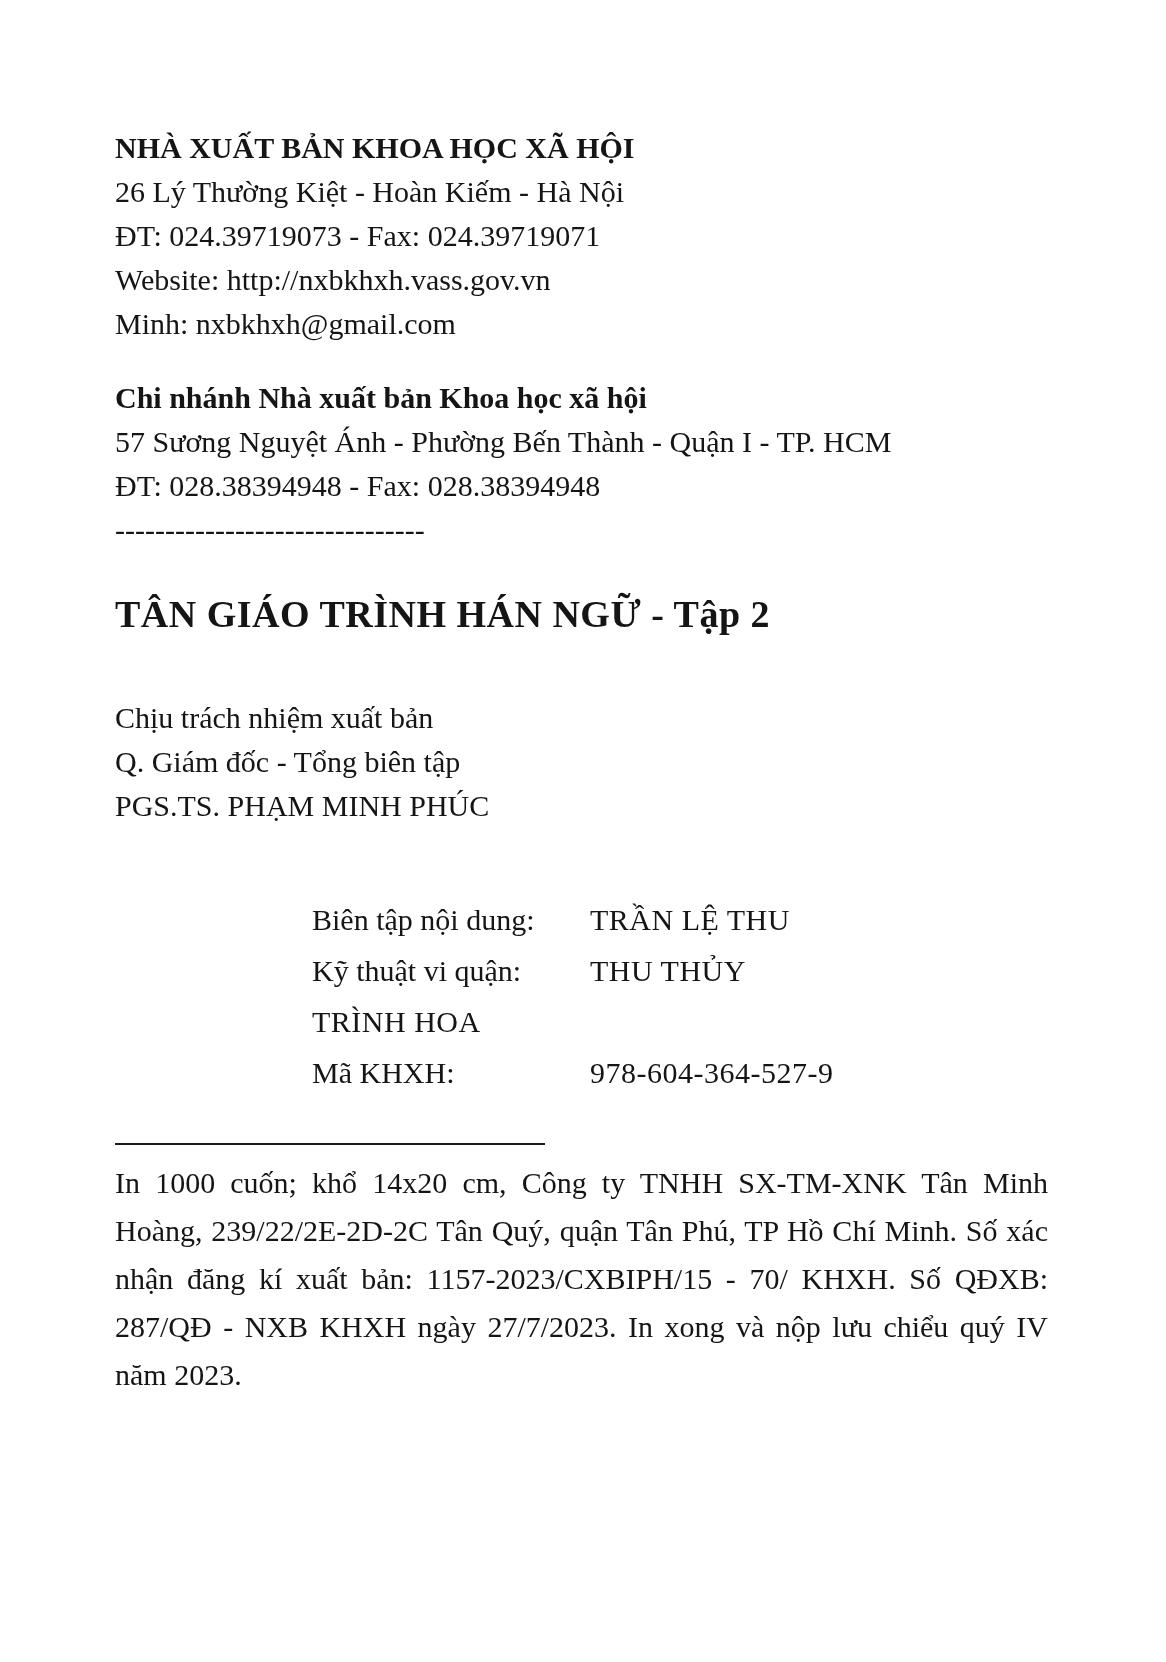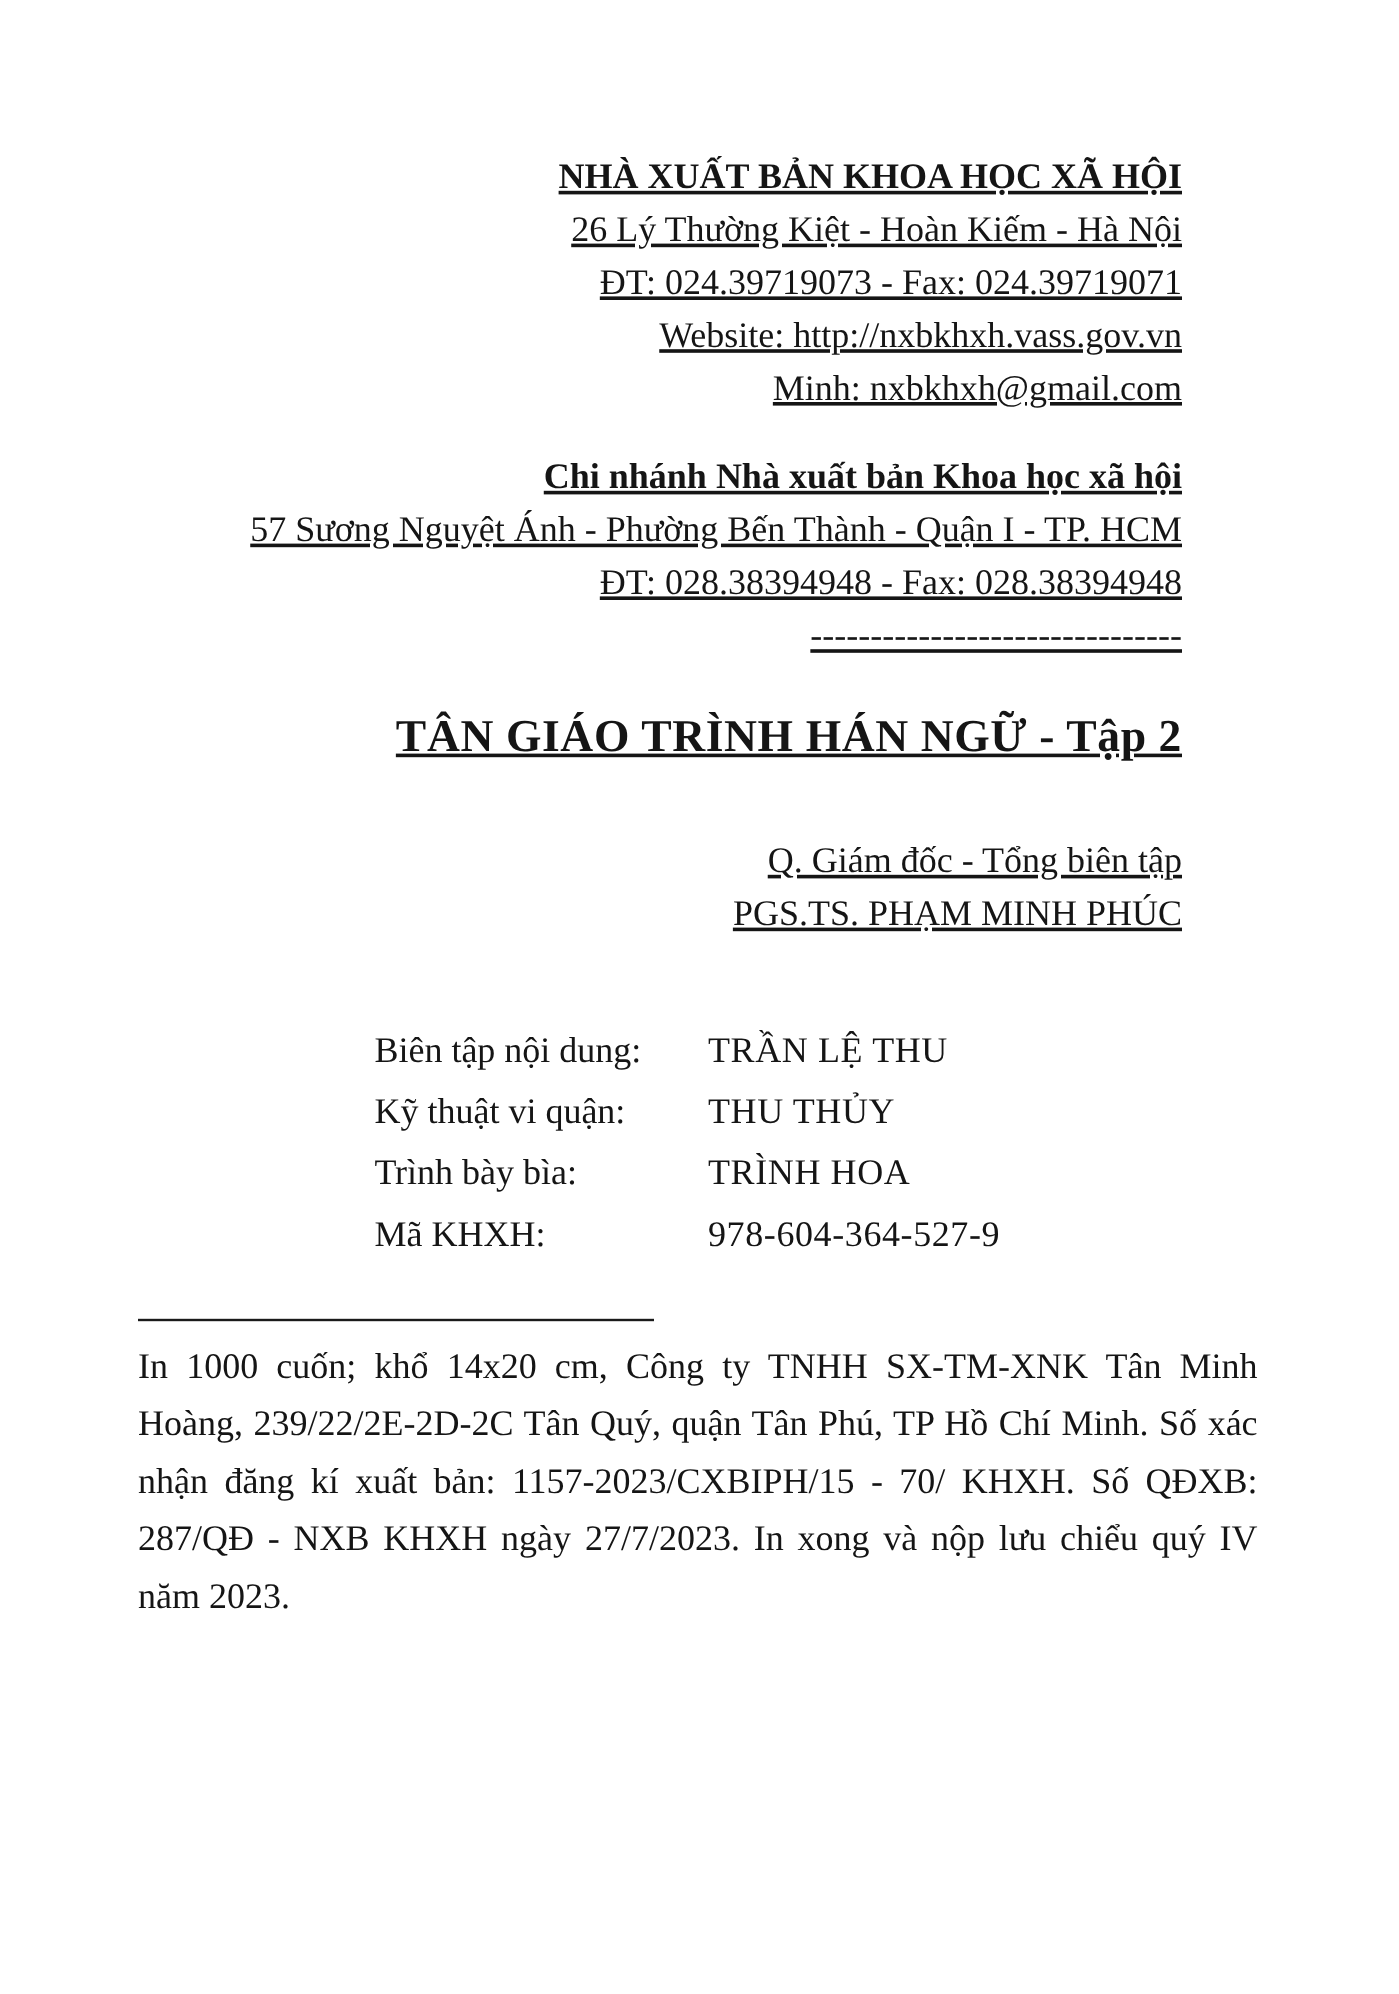--- a/index.html
+++ b/index.html
@@ -16,22 +16,21 @@
   }
   .page {
     position: relative;
     box-sizing: border-box;
     width: 1166px;
     height: 1662px;
     padding: 126px 118px 0 115px;
   }
   .centered-col {
     width: 870px;
-    text-align: right;
-    text-decoration: underline;
+    text-align: left;
   }
   .line {
     margin: 0;
     font-size: 30px;
     line-height: 44px;
     white-space: nowrap;
   }
   .bold { font-weight: bold; }
 
   .branch { margin-top: 30px; }
@@ -96,35 +95,35 @@
   <section class="centered-col branch">
     <p class="line bold">Chi nhánh Nhà xuất bản Khoa học xã hội</p>
     <p class="line">57 Sương Nguyệt Ánh - Phường Bến Thành - Quận I - TP. HCM</p>
     <p class="line">ĐT: 028.38394948 - Fax: 028.38394948</p>
     <p class="line">-------------------------------</p>
   </section>
 
   <h1 class="book-title centered-col">TÂN GIÁO TRÌNH HÁN NGỮ - Tập 2</h1>
 
   <section class="centered-col resp">
+    <p class="line">Chịu trách nhiệm xuất bản</p>
     <p class="line">Q. Giám đốc - Tổng biên tập</p>
     <p class="line">PGS.TS. PHẠM MINH PHÚC</p>
   </section>
 
   <section class="credits">
     <div class="credit-row">
       <span class="credit-label">Biên tập nội dung:</span>
       <span class="credit-value">TRẦN LỆ THU</span>
     </div>
     <div class="credit-row">
       <span class="credit-label">Kỹ thuật vi quận:</span>
       <span class="credit-value">THU THỦY</span>
     </div>
     <div class="credit-row">
-      <span class="credit-label">Trình bày bìa:</span>
       <span class="credit-value">TRÌNH HOA</span>
     </div>
     <div class="credit-row">
       <span class="credit-label">Mã KHXH:</span>
       <span class="credit-value">978-604-364-527-9</span>
     </div>
   </section>
 
   <hr class="rule">
 

